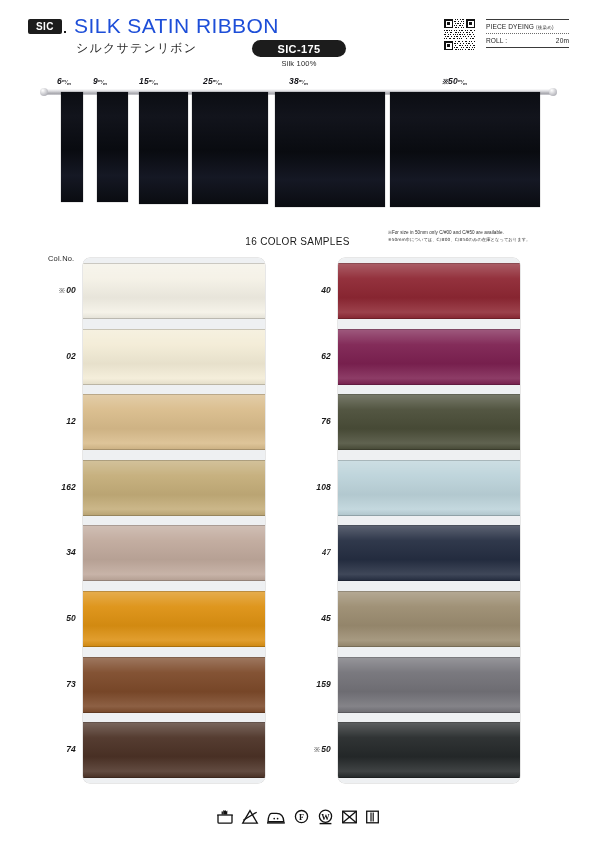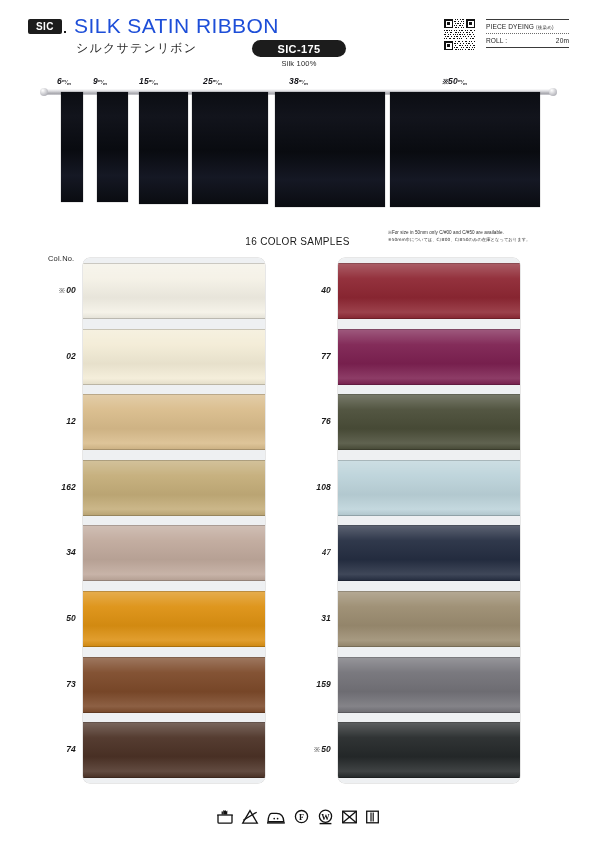--- a/index.html
+++ b/index.html
@@ -446,25 +446,25 @@
       <div class="cno l" style="top: 350.6px;">02</div>
       <div class="cno l" style="top: 416.2px;">12</div>
       <div class="cno l" style="top: 481.8px;">162</div>
       <div class="cno l" style="top: 547.4px;">34</div>
       <div class="cno l" style="top: 613px;">50</div>
       <div class="cno l" style="top: 678.6px;">73</div>
       <div class="cno l" style="top: 744.2px;">74</div>
     </div>
   <div id="colno-right">
       <div class="cno r" style="top: 285px;">40</div>
-      <div class="cno r" style="top: 350.6px;">77</div>
+      <div class="cno r" style="top: 350.6px;">62</div>
       <div class="cno r" style="top: 416.2px;">76</div>
       <div class="cno r" style="top: 481.8px;">108</div>
       <div class="cno r" style="top: 547.4px; font-family: Liberation Serif, serif;">47</div>
-      <div class="cno r" style="top: 613px;">31</div>
+      <div class="cno r" style="top: 613px;">45</div>
       <div class="cno r" style="top: 678.6px;">159</div>
       <div class="cno r" style="top: 744.2px;"><span class="mk">※</span>50</div>
     </div>
 
   <div class="care">
     <span>
       <svg width="18" height="16" viewBox="0 0 18 16">
           <g fill="none" stroke="#111" stroke-width="1.3">
         <path d="M2 6 L2 13.2 Q2 14.2 3.1 14.2 L14.9 14.2 Q16 14.2 16 13.2 L16 6"></path>
         <path d="M1.2 6 L16.8 6"></path>

